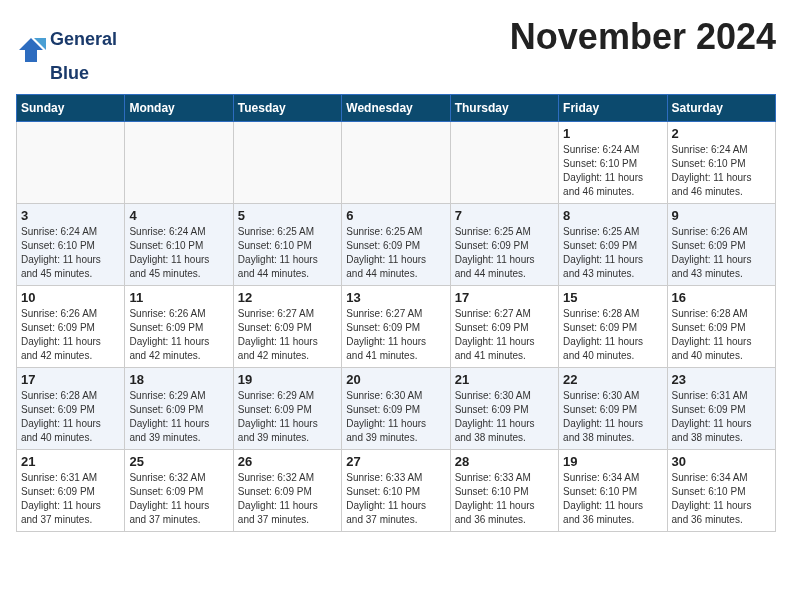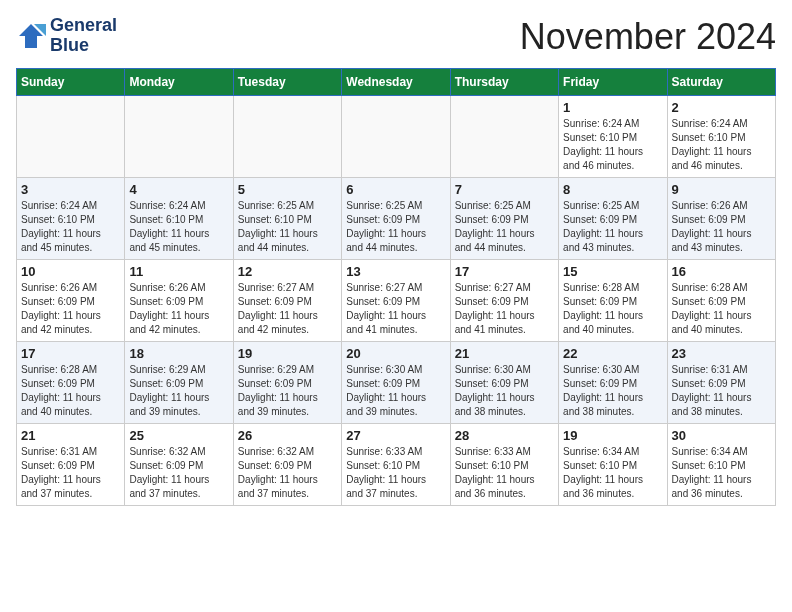--- a/index.html
+++ b/index.html
@@ -20,44 +20,44 @@
       display: flex;
       align-items: center;
       gap: 4px;
     }
     .logo-text {
       font-size: 18px;
       font-weight: bold;
       color: #1a3a6b;
       line-height: 1.1;
     }
-    .logo-text span { display: block; }
+    .logo-text span { display: block; margin-top: 14px; }
     .logo-icon {
       width: 30px;
       height: 30px;
     }
     .title-section {
       text-align: right;
     }
     .month-title {
       font-size: 36px;
-      font-weight: normal;
+      font-weight: bold;
       color: #222;
     }
     .location {
       font-size: 16px;
       color: #444;
     }
     table {
       width: 100%;
       border-collapse: collapse;
       table-layout: fixed;
     }
     th {
-      background-color: #15803d;
+      background-color: #0c4a6e;
       color: #fff;
       font-size: 12px;
       font-weight: bold;
       padding: 6px 4px;
       text-align: left;
       border: 1px solid #2d6cbf;
     }
     td {
       border: 1px solid #ccc;
       vertical-align: top;

